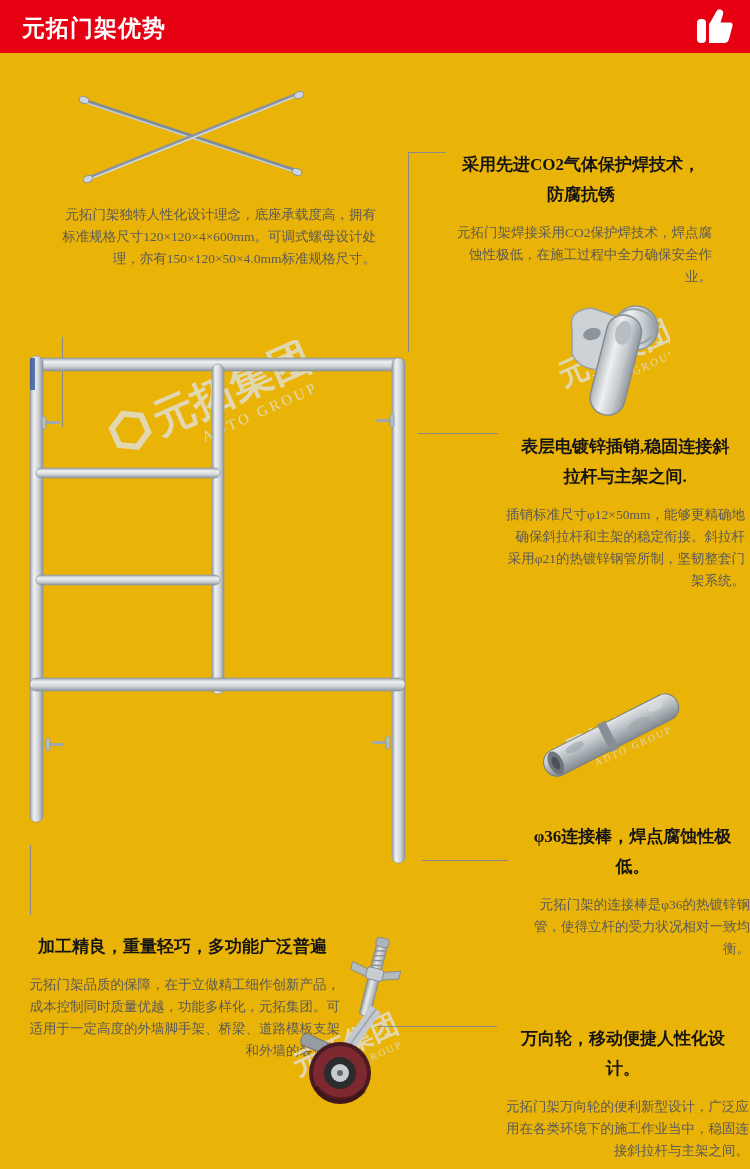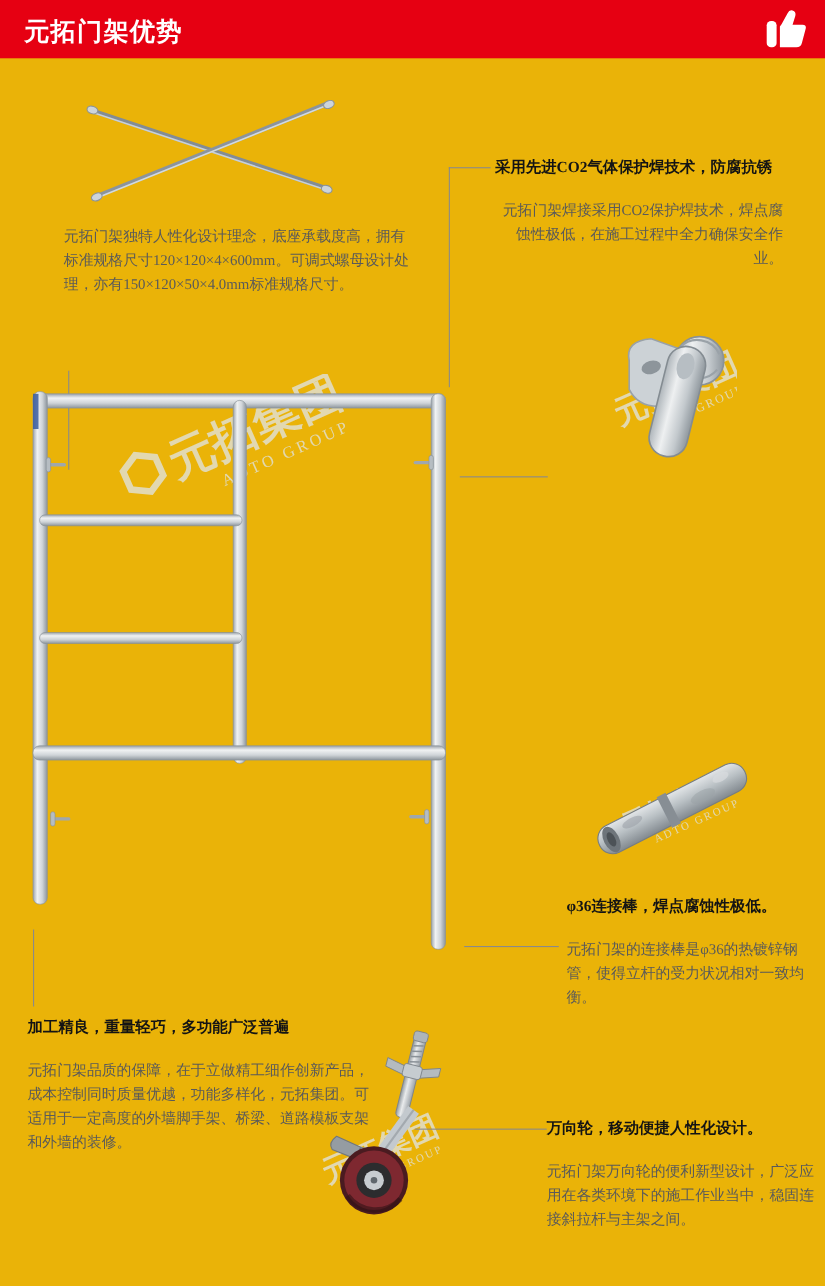--- a/index.html
+++ b/index.html
@@ -4,22 +4,22 @@
 <style>
   html,body{margin:0;padding:0;background:#ffffff;}
   .page{position:relative;width:750px;height:1169px;background:#eab308;overflow:hidden;
         font-family:Liberation Serif, serif;}
   
   .header{position:absolute;left:0;top:0;width:750px;height:53px;background:#e60012;}
   .header-title{position:absolute;left:22px;top:13px;color:#ffffff;font-size:23px;font-weight:bold;letter-spacing:1px;}
   .thumb-icon{position:absolute;right:14px;top:8px;width:40px;height:38px;}
   
   .blk{position:absolute;}
-  .blk h3{margin:0;font-size:14px;line-height:30px;font-weight:bold;color:#141414;}
-  .blk p{margin:12px 0 0 0;font-size:13.5px;line-height:22px;color:#5a5a5a;}
+  .blk h3{margin:12px;font-size:17px;line-height:30px;font-weight:bold;color:#141414;text-align:center;}
+  .blk p{margin:12px 0 0 0;font-size:13.5px;line-height:22px;color:#5a5a5a;text-align:right;}
   .center p{text-align:right;}
   
   .lead{position:absolute;background:#8a8a8a;}
   .lead.h{height:1px;} .lead.v{width:1px;}
   
   .img{position:absolute;}
   .wm{fill:#dfe4e8;opacity:.75;}
 </style>
 </head>
 <body>
@@ -82,20 +82,24 @@
     <circle cx="88" cy="36" r="22" fill="url(#pinG)" stroke="#8a9298" stroke-width="1.5"></circle>
     <path d="M70 24 A22 22 0 0 1 106 30" fill="none" stroke="#9aa2a8" stroke-width="2"></path>
     <path d="M72 46 A22 22 0 0 0 104 44" fill="none" stroke="#9aa2a8" stroke-width="2"></path>
     <g transform="rotate(14 68 70)">
       <rect x="51" y="22" width="35" height="102" rx="17" fill="url(#pinG)" stroke="#848c92" stroke-width="1.5"></rect>
       <ellipse cx="68" cy="40" rx="8" ry="12" fill="#b7bec3"></ellipse>
     </g>
   </svg>
 
   <div class="lead h" style="left:418px;top:433px;width:80px;"></div>
+  <div class="blk" style="left:505px;top:420px;width:240px;">
+    <h3>表层电镀锌插销,稳固连接斜拉杆与主架之间.</h3>
+    <p>插销标准尺寸φ12×50mm，能够更精确地确保斜拉杆和主架的稳定衔接。斜拉杆采用φ21的热镀锌钢管所制，坚韧整套门架系统。</p>
+  </div>
 
   <svg class="img" style="left:20px;top:340px;width:400px;height:535px;" viewBox="0 0 400 535">
     <defs>
       <linearGradient id="vp" x1="0" y1="0" x2="1" y2="0">
         <stop offset="0" stop-color="#9ba3aa"></stop>
           <stop offset=".3" stop-color="#f0f2f3"></stop>
         <stop offset=".65" stop-color="#cfd4d8"></stop>
           <stop offset="1" stop-color="#8d959c"></stop>
       </linearGradient>
       <linearGradient id="hp" x1="0" y1="0" x2="0" y2="1">

